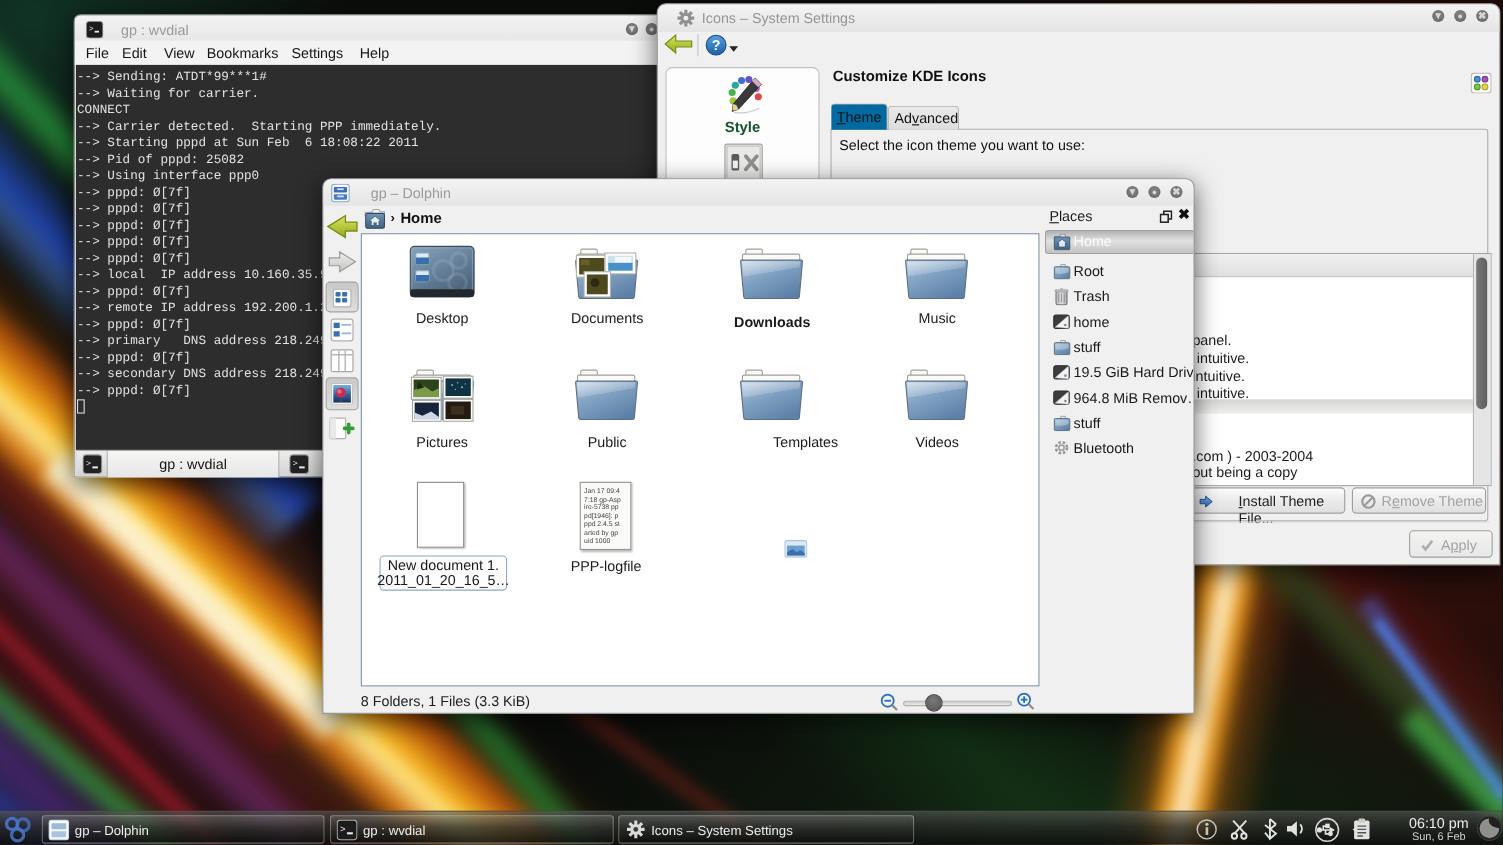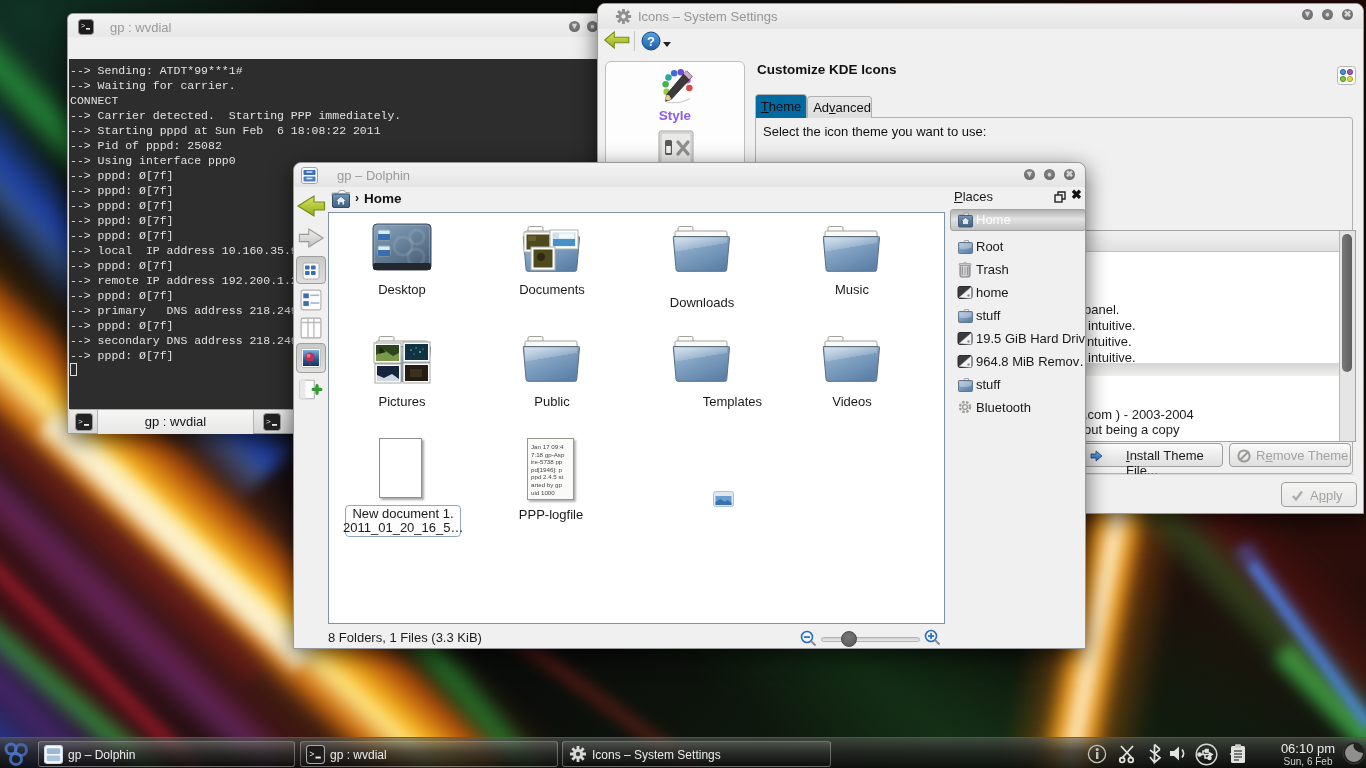--- a/index.html
+++ b/index.html
@@ -69,20 +69,28 @@
       <text x="3" y="9" font-size="7" fill="#eee" font-family="Liberation Mono">&gt;</text>
       <rect x="8" y="9" width="4" height="1.6" fill="#eee"></rect>
     </svg>
  <div class="abs" style="left:42px;top:6px;font-size:13px;color:#9a9a9a;">gp : wvdial</div>
  <div class="tb-btn" style="left:501px;top:7px;">
       <span>▼</span>
     </div>
  <div class="tb-btn" style="left:519px;top:7px;">
       <span style="font-size:8px;">●</span>
     </div>
+ <div class="abs" style="left:0;top:23px;width:539px;height:22px;background:#f2f3f2;border-radius:0;">
+  <span class="mi" style="position:absolute;left:10px;top:4px;">File</span>
+  <span class="mi" style="position:absolute;left:43px;top:4px;">Edit</span>
+  <span class="mi" style="position:absolute;left:81px;top:4px;">View</span>
+  <span class="mi" style="position:absolute;left:120px;top:4px;">Bookmarks</span>
+  <span class="mi" style="position:absolute;left:197px;top:4px;">Settings</span>
+  <span class="mi" style="position:absolute;left:259px;top:4px;">Help</span>
+ </div>
  <div id="konterm">--&gt; Sending: ATDT*99***1#
 --&gt; Waiting for carrier.
 CONNECT
 --&gt; Carrier detected.  Starting PPP immediately.
 --&gt; Starting pppd at Sun Feb  6 18:08:22 2011
 --&gt; Pid of pppd: 25082
 --&gt; Using interface ppp0
 --&gt; pppd: Ø[7f]
 --&gt; pppd: Ø[7f]
 --&gt; pppd: Ø[7f]
@@ -154,21 +162,21 @@
           <circle cx="24" cy="4.5" r="3.4" fill="#6750c8"></circle>
           <circle cx="31" cy="13" r="3.4" fill="#c84fd0"></circle>
           <circle cx="33" cy="21" r="3.4" fill="#e04848"></circle>
     <path d="M30 3 L36 9 L14 33 L8 35 L9 28 Z" fill="#3a3a3a" stroke="#222" stroke-width="0.8"></path>
     <path d="M30 3 L36 9 L33 12 L27 6 Z" fill="#d8a8c8"></path>
     <path d="M12 29 L14 33 L8 35 L9 28 Z" fill="#e8d088"></path>
     <path d="M8.6 33.5 L8 35 L10 34.4 Z" fill="#222"></path>
     <path d="M10 36 Q22 38 34 32" stroke="#cccccc" stroke-width="1.2" fill="none"></path>
    </g>
   </svg>
-  <div class="abs" style="left:0;top:46px;width:138px;text-align:center;font-size:13.5px;font-weight:bold;color:#8b5cf6;">Style</div>
+  <div class="abs" style="left:0;top:46px;width:138px;text-align:center;font-size:13.5px;font-weight:bold;color:#14532d;">Style</div>
   <svg class="abs" style="left:52px;top:68px" width="36" height="36" viewBox="0 0 36 36">
         <rect x="1" y="1" width="34" height="34" rx="2" fill="#dededd" stroke="#a8a8a7"></rect>
         <rect x="3" y="3" width="30" height="30" rx="1" fill="#e9e9e8" stroke="#c4c4c3"></rect>
         <rect x="7" y="10" width="7px" height="15" rx="1.5" fill="#5a5a5a"></rect>
         <rect x="8.2" y="16" width="4.6" height="7" fill="#f4f4f4"></rect>
         <path d="M20 24 L30 12 M20 12 L30 24" stroke="#8f8f8e" stroke-width="3.4" stroke-linecap="round"></path>
       </svg>
  </div>
 
  <div class="abs" style="left:159px;top:58px;font-size:13.5px;font-weight:bold;color:#111;">Customize KDE Icons</div>
@@ -419,21 +427,21 @@
         </g>
       </svg>
   <svg class="abs" style="left:375px;top:58px" width="64" height="54">
         <use href="#fold" width="64" height="54"></use>
       </svg>
   <svg class="abs" style="left:525px;top:58px" width="64" height="54">
         <use href="#fold" width="64" height="54"></use>
       </svg>
   <div class="flabel" style="left:48px;top:119px;">Desktop</div>
   <div class="flabel" style="left:198px;top:119px;">Documents</div>
-  <div class="flabel" style="left:348px;top:132px;">Downloads</div>
+  <div class="flabel" style="left:348px;top:122px;font-weight:bold;">Downloads</div>
   <div class="flabel" style="left:498px;top:119px;">Music</div>
 
   <svg class="abs" style="left:76px;top:168px" width="64" height="56">
         <use href="#fold" width="64" height="54"></use>
         <g>
           <rect x="4" y="12" width="27" height="20" fill="#fdfdfd" stroke="#a8a8a4"></rect>
           <rect x="6" y="14" width="23" height="16" fill="#2c451c"></rect>
           <path d="M6 24 l8 -5 9 6 6 -3 v8 h-23 Z" fill="#7a9a4a"></path>
           <path d="M10 16 l6 5 -7 2 Z" fill="#1a2a10"></path>
           <rect x="33" y="11" width="27" height="20" fill="#fdfdfd" stroke="#a8a8a4"></rect>

